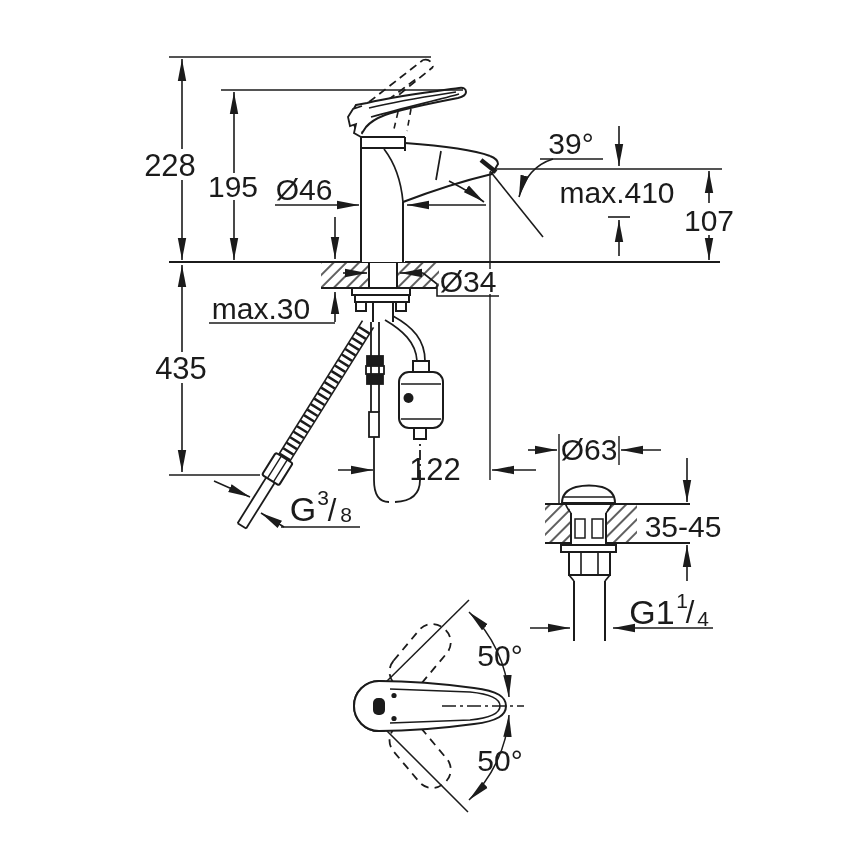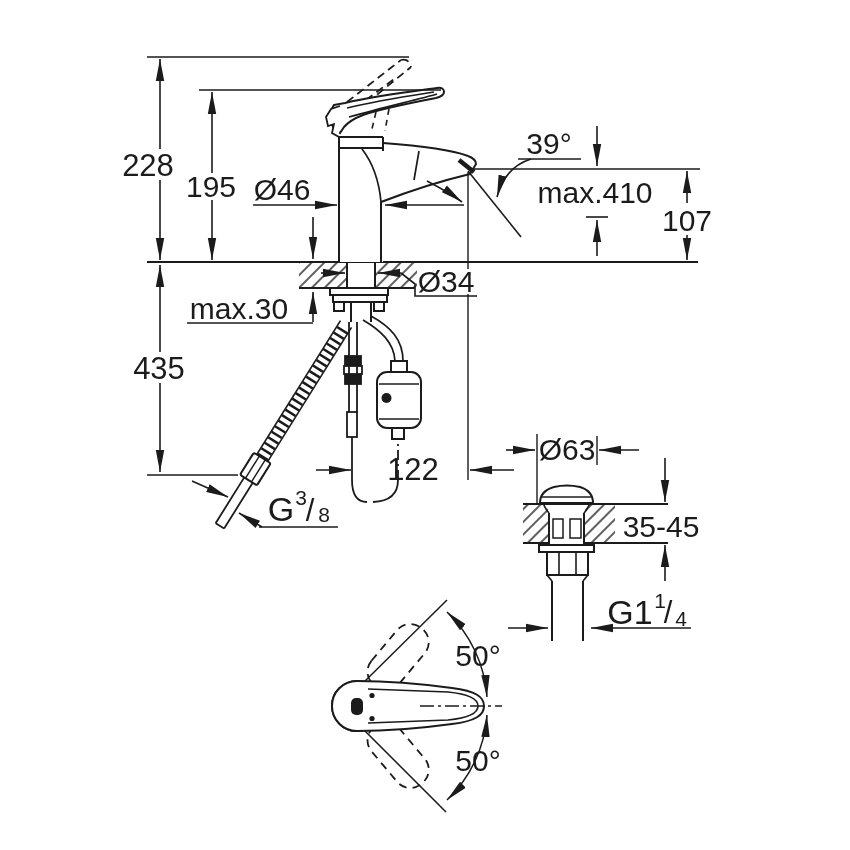--- a/index.html
+++ b/index.html
@@ -1,16 +1,16 @@
 <!DOCTYPE html>
 <html><head>
 <meta charset="utf-8">
 <style>
   html,body{margin:0;padding:0;background:#fff;}
-  .stage{width:698px;height:850px;position:relative;background:#fff;font-family:"Liberation Sans",sans-serif;}
+  .stage{width:698px;height:850px;position:relative;background:#fff;font-family:"Liberation Sans",sans-serif;padding-left:22px;}
   svg text{font-family:"Liberation Sans","DejaVu Sans",sans-serif;fill:#1b1b1b;}
   .lbl{font-size:30px;}
   .lblb{font-size:31px;}
   .sup{font-size:21px;}
   .big{font-size:34px;}
   .slash{font-size:31px;}
 </style>
 </head>
 <body>
 

